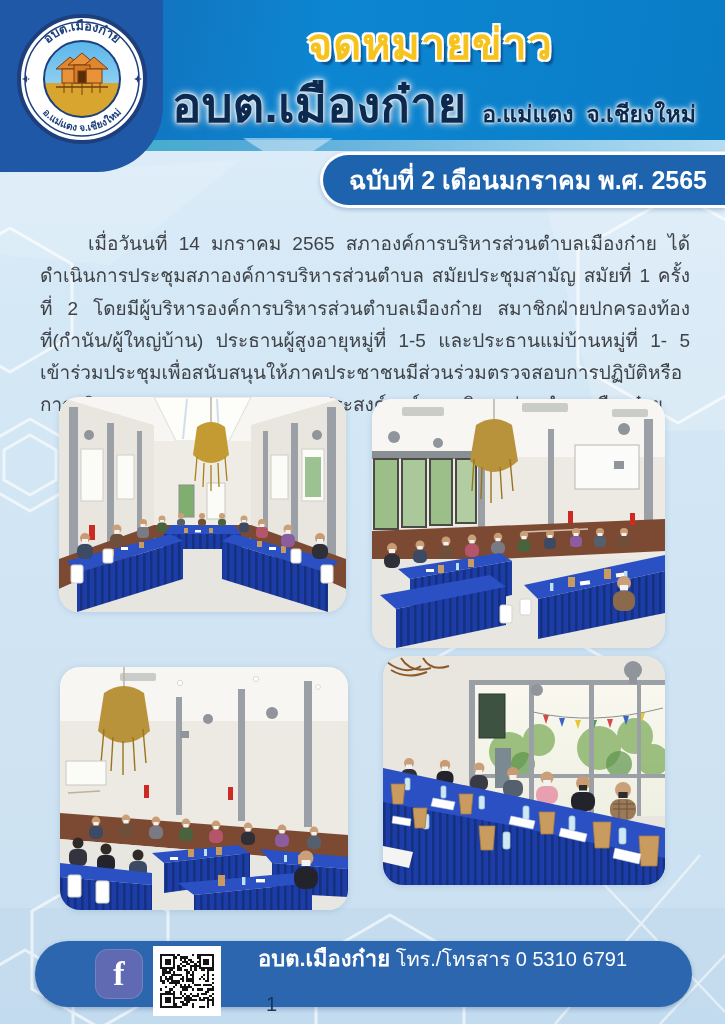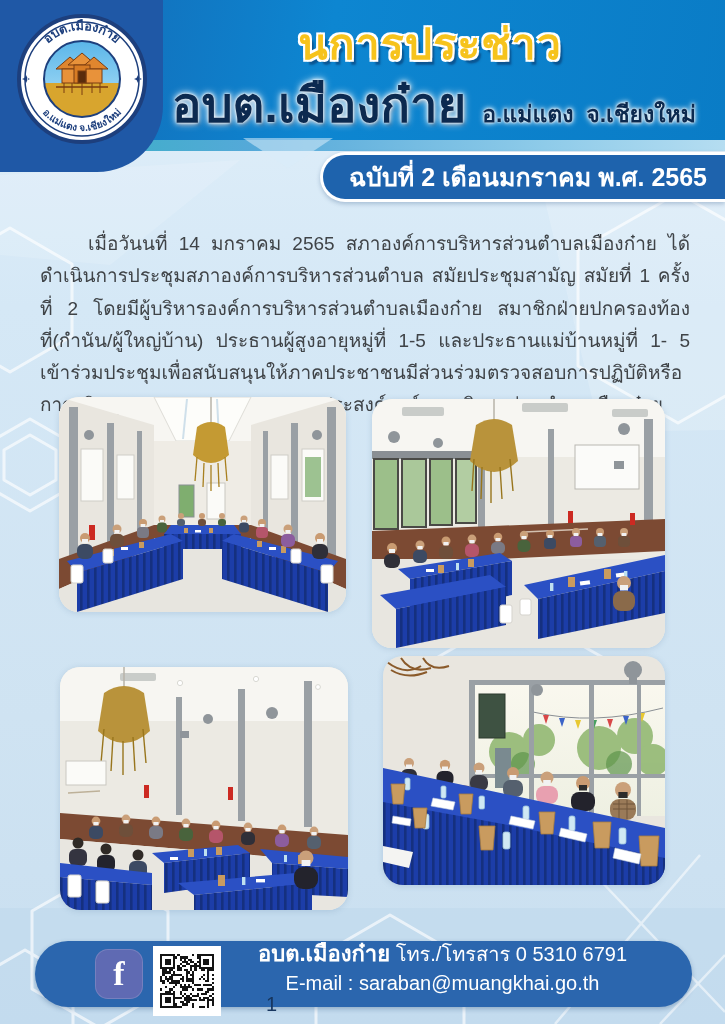--- a/index.html
+++ b/index.html
@@ -27,21 +27,21 @@
                   text-shadow:-2px -2px 0 #fff, 2px -2px 0 #fff, -2px 2px 0 #fff, 2px 2px 0 #fff,
                               4px 5px 2px rgba(9,45,95,0.55); }
   .org-row { position:absolute; left:172px; top:66px; width:548px; display:flex;
              align-items:baseline; gap:16px; white-space:nowrap; }
   .org-big { font-size:49px; font-weight:800; color:#0c2a50;
              text-shadow:0 0 2px #fff, 0 0 5px #fff, 0 0 8px rgba(255,255,255,0.95),
                          2px 3px 3px rgba(0,30,70,0.35); }
   .org-loc { font-size:23px; font-weight:800; color:#0c2a50; white-space:pre;
              text-shadow:0 0 2px #fff, 0 0 4px #fff, 0 0 6px rgba(255,255,255,0.95); }
 
-  .issue-banner { position:absolute; right:0; top:152px; height:50px; min-width:330px;
+  .issue-banner { position:absolute; right:0; top:152px; height:56px; min-width:330px;
                   background:#1e63ad; border:3px solid #ffffff; border-right:none;
                   border-radius:28px 0 0 28px; display:flex; align-items:center; justify-content:flex-end;
                   padding:0 18px 0 26px; box-shadow:0 2px 4px rgba(20,60,110,0.25); }
   .issue-banner span { color:#ffffff; font-size:25px; font-weight:600; white-space:nowrap; }
 
   
   .article { position:absolute; left:40px; top:228px; width:650px;
              font-size:19px; line-height:1.7; color:#3f4347; text-align:justify;
              text-indent:48px; }
 
@@ -58,21 +58,21 @@
   .footer-pill { position:absolute; left:35px; top:941px; width:657px; height:66px;
                  background:#2b66ae; border-radius:33px; box-shadow:0 2px 5px rgba(20,60,110,0.3); }
   .fb-tile { position:absolute; left:60px; top:8px; width:48px; height:50px;
              background:#5f6ab3; border-radius:13px; display:flex; align-items:center;
              justify-content:center; box-shadow:inset 0 0 0 1px rgba(255,255,255,0.15); }
   .fb-tile span { color:#ffffff; font-size:34px; font-weight:800; font-family:"Liberation Serif", serif; }
   .qr-box { position:absolute; left:118px; top:5px; width:68px; height:70px;
             background:#ffffff; padding:3px; }
   .qr-box svg { width:100%; height:100%; shape-rendering:crispEdges; }
   .footer-text { position:absolute; left:188px; right:30px; top:0; height:48px;
-                 display:flex; flex-direction:column; justify-content:center; align-items:center;
+                 display:flex; flex-direction:column; align-items:center;
                  color:#ffffff; }
   .footer-line1 { font-size:20px; white-space:pre; }
   .footer-line1 b { font-size:22px; font-weight:800; }
   .footer-line2 { font-size:20px; margin-top:1px; }
 
   .page-number { position:absolute; left:266px; top:993px; font-size:20px; color:#17365f; }
 
   .defs-svg { position:absolute; width:0; height:0; }
 </style>
 </head>
@@ -159,21 +159,21 @@
         <text font-size="10" font-weight="bold" fill="#1d3f7d">
           <textPath href="#arcBot" startOffset="50%" text-anchor="middle">อ.แม่แตง จ.เชียงใหม่</textPath>
         </text>
         <g fill="#1d3f7d">
           <path d="M10,62 l2,4 -2,4 -2,-4 z M6,66 l3,-1.2 0,2.4 z M14,66 l-3,-1.2 0,2.4 z"></path>
           <path d="M122,62 l2,4 -2,4 -2,-4 z M118,66 l3,-1.2 0,2.4 z M126,66 l-3,-1.2 0,2.4 z"></path>
         </g>
       </svg>
     </div>
 
-    <div class="title-yellow">นการประช่าว</div>
+    <div class="title-yellow">จดหมายข่าว</div>
 
     <div class="org-row">
       <span class="org-big">อบต.เมืองก๋าย</span>
       <span class="org-loc">อ.แม่แตง  จ.เชียงใหม่</span>
     </div>
 
     <div class="issue-banner">
       <span>ฉบับที่ 2 เดือนมกราคม พ.ศ. 2565</span>
     </div>
   </div>
@@ -975,18 +975,17 @@
             <rect x="21" y="3" width="5" height="5" fill="#fff"></rect>
             <rect x="22" y="4" width="3" height="3"></rect>
             <rect x="2" y="20" width="7" height="7"></rect>
             <rect x="3" y="21" width="5" height="5" fill="#fff"></rect>
             <rect x="4" y="22" width="3" height="3"></rect>
           </g>
         </svg>
     </div>
     <div class="footer-text">
       <div class="footer-line1"><b>อบต.เมืองก๋าย</b><span> โทร./โทรสาร 0 5310 6791</span></div>
-      <div class="footer-line2">E-mail : saraban@muangkhai.go.th</div>
     </div>
   </footer>
 
   <div class="page-number">1</div>
 </div>
 
 </body></html>

